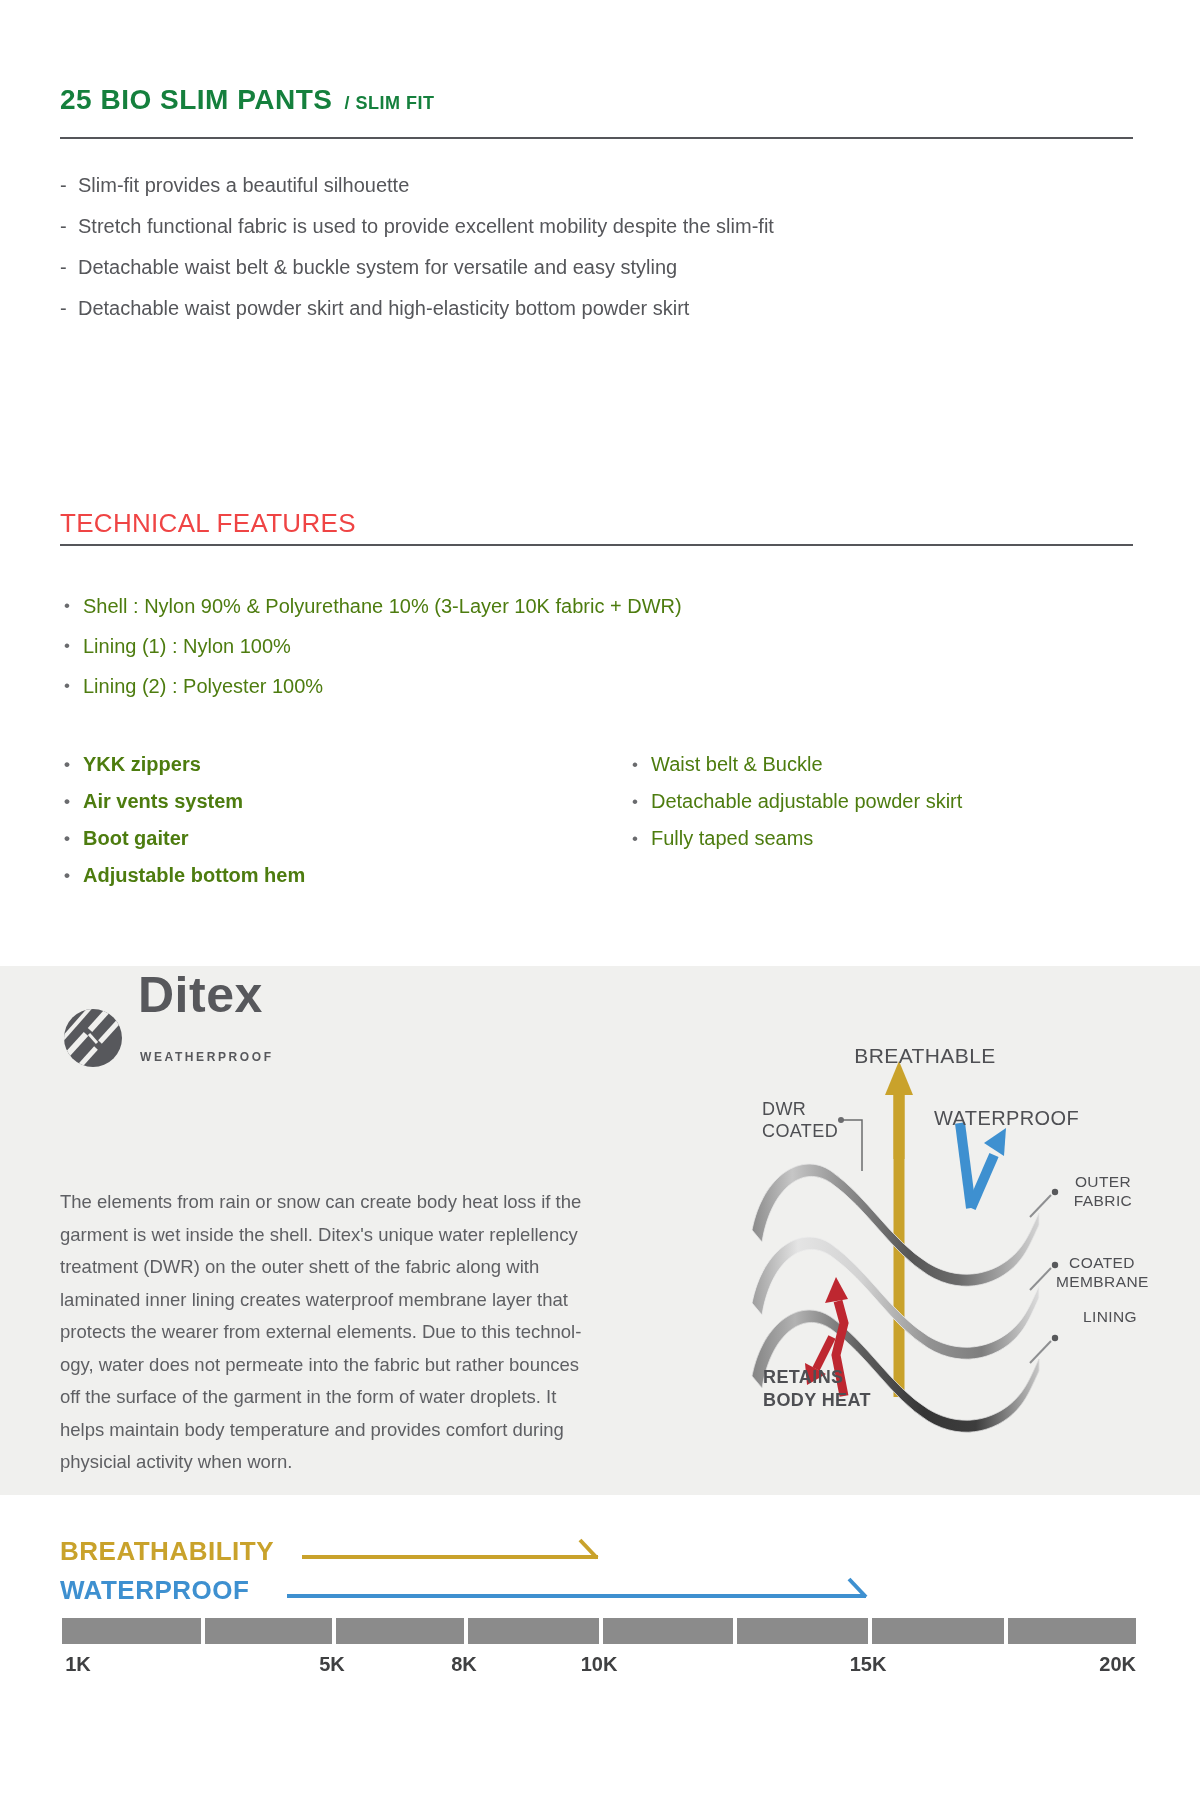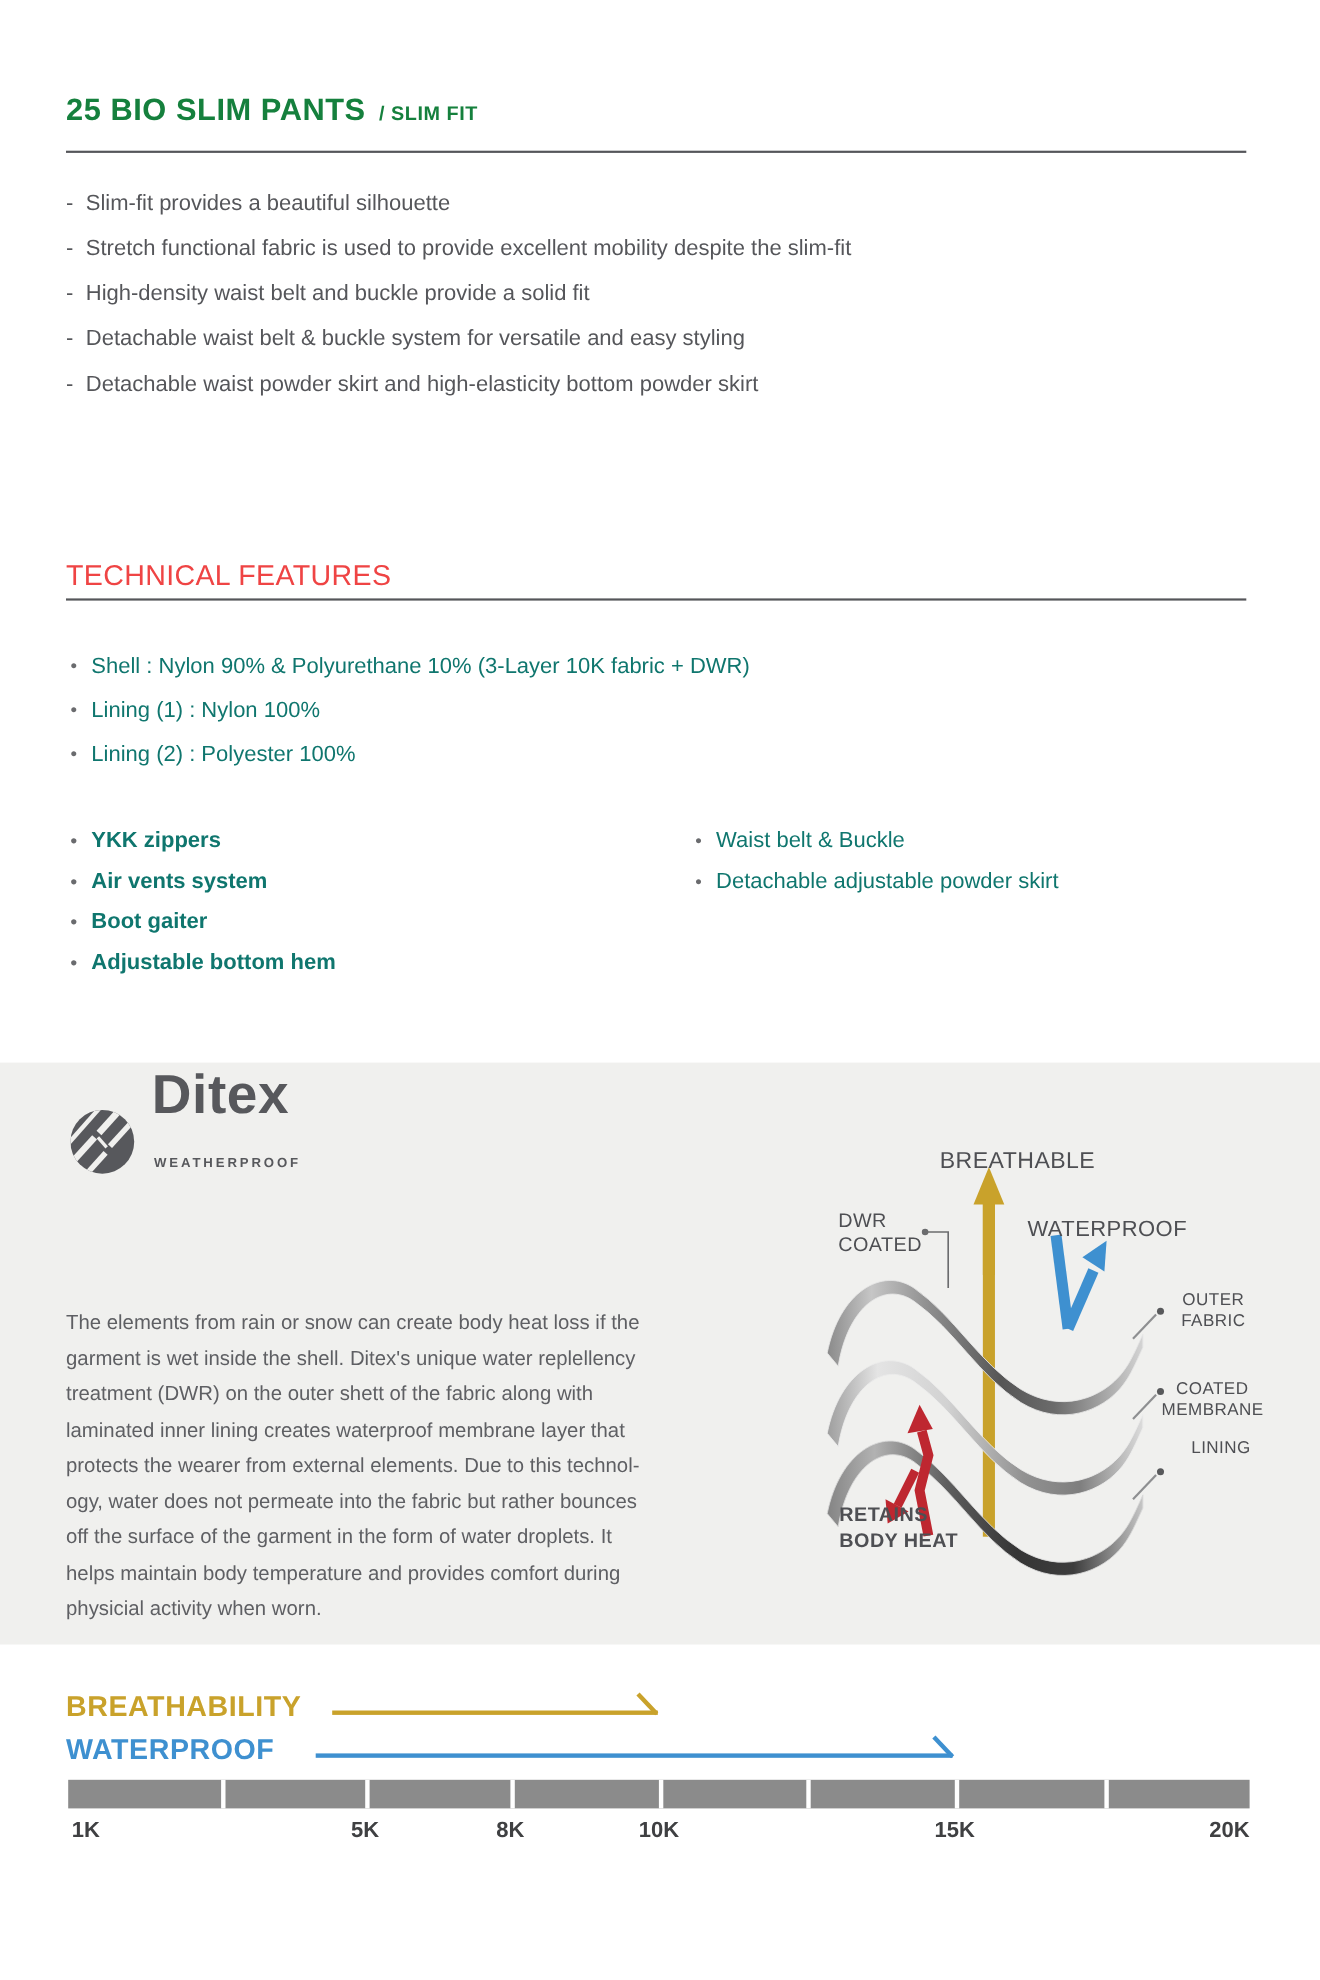--- a/index.html
+++ b/index.html
@@ -15,21 +15,21 @@
   .hrule{height:2px;background:#55565A;}
   .rule-title{left:60px;top:137px;width:1073px;}
   
   .intro{left:60px;top:165px;width:1080px;font-size:20px;line-height:41px;color:#55565A;}
   .intro li{list-style:none;margin:0;padding:0 0 0 18px;position:relative;}
   .intro li::before{content:"-";position:absolute;left:0;top:0;}
   ul{margin:0;padding:0;}
   
   .tf-head{left:60px;top:508px;font-size:26px;font-weight:400;letter-spacing:.3px;color:#ef4444;}
   .rule-tf{left:60px;top:544px;width:1073px;}
-  .dotlist{font-size:20px;color:#0f766e;}
+  .dotlist{font-size:20px;color:#4d7c0f;}
   .dotlist li{list-style:none;position:relative;padding-left:19px;}
   .dotlist li::before{content:"\2022";position:absolute;left:0;top:0;font-size:17px;color:#6a6b6e;}
   .materials{left:64px;top:586px;line-height:40px;}
   .feat-left{left:64px;top:746px;line-height:37px;font-weight:bold;}
   .feat-right{left:632px;top:746px;line-height:37px;}
   
   .panel{left:0;top:966px;width:1200px;height:529px;background:#F0F0EE;}
   .brand-text{left:138px;top:966px;font-size:50px;font-weight:700;color:#57585C;letter-spacing:.5px;}
   .brand-sub{left:140px;top:1050px;font-size:12px;font-weight:700;color:#57585C;letter-spacing:2.6px;}
   .premium-head{left:60px;top:1096px;width:640px;font-size:25px;font-weight:700;line-height:42px;color:#55565A;white-space:pre-line;}
@@ -57,21 +57,20 @@
 <div class="page">
 
   <div class="abs title">
     <span>25 BIO SLIM PANTS</span><span class="sub">/ SLIM FIT</span>
   </div>
   <div class="abs hrule rule-title"></div>
 
   <ul class="abs intro">
     <li>Slim-fit provides a beautiful silhouette</li>
     <li>Stretch functional fabric is used to provide excellent mobility despite the slim-fit</li>
-    <li>High-density waist belt and buckle provide a solid fit</li>
     <li>Detachable waist belt &amp; buckle system for versatile and easy styling</li>
     <li>Detachable waist powder skirt and high-elasticity bottom powder skirt</li>
   </ul>
 
   <div class="abs tf-head">TECHNICAL FEATURES</div>
   <div class="abs hrule rule-tf"></div>
 
   <ul class="abs dotlist materials">
     <li>Shell : Nylon 90% &amp; Polyurethane 10% (3-Layer 10K fabric + DWR)</li>
     <li>Lining (1) : Nylon 100%</li>
@@ -80,20 +79,21 @@
 
   <ul class="abs dotlist feat-left">
     <li>YKK zippers</li>
     <li>Air vents system</li>
     <li>Boot gaiter</li>
     <li>Adjustable bottom hem</li>
   </ul>
   <ul class="abs dotlist feat-right">
     <li>Waist belt &amp; Buckle</li>
     <li>Detachable adjustable powder skirt</li>
+    <li>Fully taped seams</li>
   </ul>
 
   <div class="abs panel"></div>
 
   <svg class="abs" style="left:64px;top:1008px;" width="60" height="60" viewBox="0 0 60 60">
     <defs>
         <clipPath id="logoclip">
           <circle cx="29" cy="30" r="29"></circle>
         </clipPath>
       </defs>

